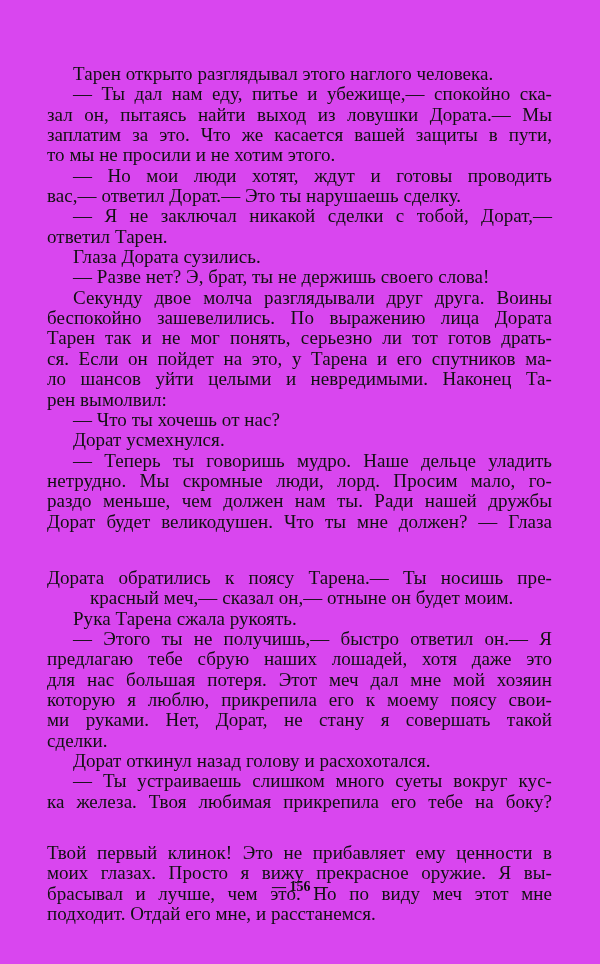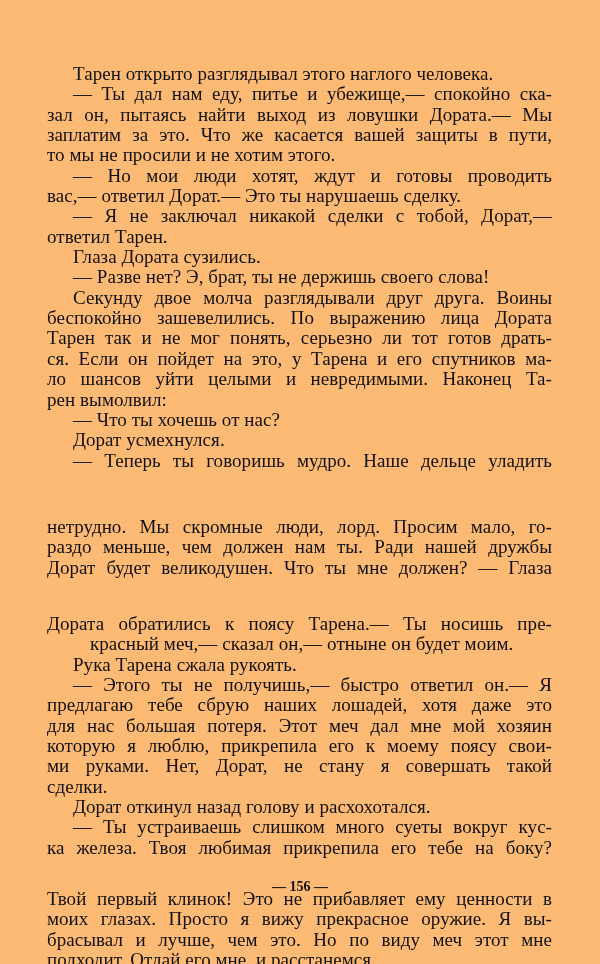--- a/index.html
+++ b/index.html
@@ -13,21 +13,21 @@
       position: relative;
       overflow: hidden;
       font-family: "Liberation Serif", "DejaVu Serif", serif;
       color: #111111;
     }
     .page {
       position: absolute;
       left: 0; top: 0;
       width: 600px;
       height: 964px;
-      background: #fdba74;
+      background: #d946ef;
     }
     .text-block {
       position: absolute;
       left: 47px;
       top: 64px;
       width: 505px;
     }
     .line {
       height: 20.35px;
       line-height: 20.35px;
@@ -74,21 +74,21 @@
       <div class="line indent last" style="white-space: nowrap;">— Разве нет? Э, брат, ты не держишь своего слова!</div>
       <div class="line indent" style="white-space: nowrap;">Секунду двое молча разглядывали друг друга. Воины</div>
       <div class="line" style="white-space: nowrap;">беспокойно зашевелились. По выражению лица Дората</div>
       <div class="line" style="white-space: nowrap;">Тарен так и не мог понять, серьезно ли тот готов драть-</div>
       <div class="line" style="white-space: nowrap;">ся. Если он пойдет на это, у Тарена и его спутников ма-</div>
       <div class="line" style="white-space: nowrap;">ло шансов уйти целыми и невредимыми. Наконец Та-</div>
       <div class="line last" style="white-space: nowrap;">рен вымолвил:</div>
       <div class="line indent last" style="white-space: nowrap;">— Что ты хочешь от нас?</div>
       <div class="line indent last" style="white-space: nowrap;">Дорат усмехнулся.</div>
       <div class="line indent" style="white-space: nowrap;">— Теперь ты говоришь мудро. Наше дельце уладить</div>
-      <div class="line" style="white-space: nowrap; margin-top: 46px;">нетрудно. Мы скромные люди, лорд. Просим мало, го-</div>
+      <div class="line" style="white-space: nowrap;">нетрудно. Мы скромные люди, лорд. Просим мало, го-</div>
       <div class="line" style="white-space: nowrap;">раздо меньше, чем должен нам ты. Ради нашей дружбы</div>
       <div class="line" style="white-space: nowrap;">Дорат будет великодушен. Что ты мне должен? — Глаза</div>
       <div class="line" style="white-space: nowrap; margin-top: 36px;">Дората обратились к поясу Тарена.— Ты носишь пре-</div>
       <div class="line last" style="white-space: nowrap; margin-left: 43px;">красный меч,— сказал он,— отныне он будет моим.</div>
       <div class="line indent last" style="white-space: nowrap;">Рука Тарена сжала рукоять.</div>
       <div class="line indent" style="white-space: nowrap;">— Этого ты не получишь,— быстро ответил он.— Я</div>
       <div class="line" style="white-space: nowrap;">предлагаю тебе сбрую наших лошадей, хотя даже это</div>
       <div class="line" style="white-space: nowrap;">для нас большая потеря. Этот меч дал мне мой хозяин</div>
       <div class="line" style="white-space: nowrap;">которую я люблю, прикрепила его к моему поясу свои-</div>
       <div class="line" style="white-space: nowrap;">ми руками. Нет, Дорат, не стану я совершать такой</div>

